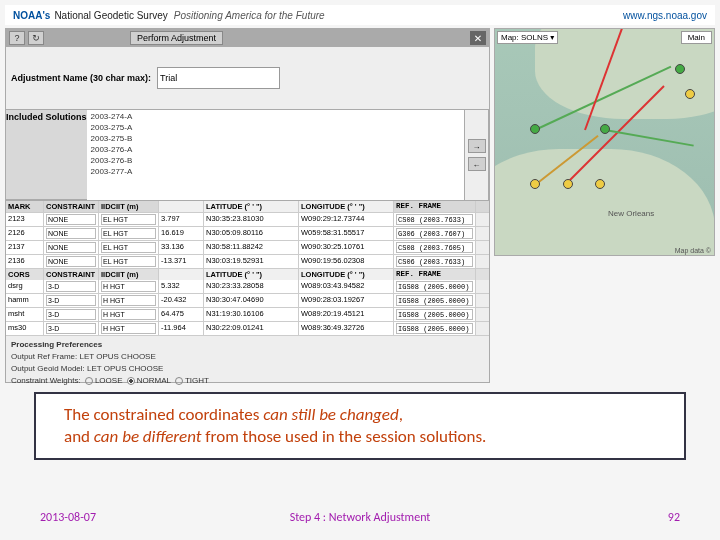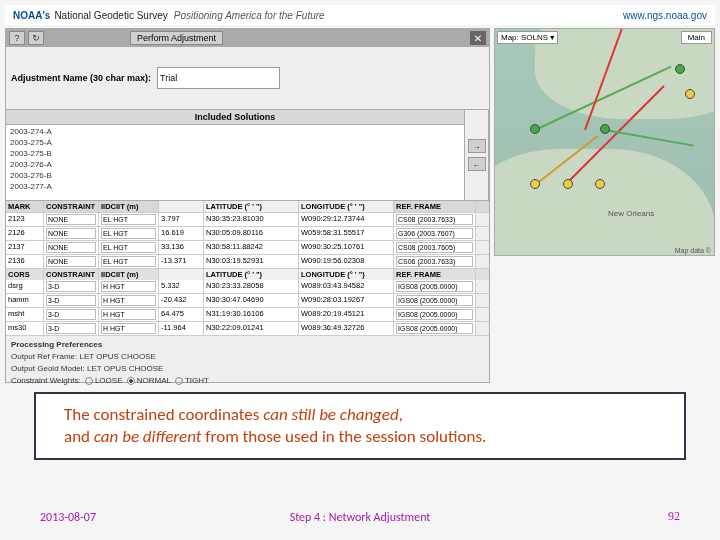--- a/index.html
+++ b/index.html
@@ -15,38 +15,38 @@
   .dialog-bar { background: #aaa; height: 18px; display: flex; align-items: center; padding: 0 3px; gap: 3px; }
   .sq-btn { width: 16px; height: 14px; background: #d0d0d0; border: 1px solid #888; display: inline-flex; align-items: center; justify-content: center; font-size: 9px; color: #333; cursor: pointer; }
   .perform-btn { background: #d0d0d0; border: 1px solid #888; padding: 1px 6px; font-size: 9px; cursor: pointer; }
   .close-btn { margin-left: auto; width: 16px; height: 14px; background: #666; color: #fff; font-size: 10px; display: inline-flex; align-items: center; justify-content: center; cursor: pointer; }
 
   .adj-name-row { display: flex; align-items: center; padding: 20px 5px; gap: 6px; }
   .adj-label { font-size: 9px; color: #000; font-weight: bold; }
   .adj-input { flex: 0 0 90px; height: 22px; border: 1px solid #999; background: #fff; font-size: 9px; padding: 0 2px; }
 
   .dual-panel { display: flex; height: 92px; border-top: 1px solid #aaa; border-bottom: 1px solid #aaa; }
-  .panel-col { flex: 1; border-right: 1px solid #aaa; display: flex; flex-direction: column; justify-content: flex-end; }
+  .panel-col { flex: 1; border-right: 1px solid #aaa; display: flex; flex-direction: row; justify-content: flex-end; }
   .panel-col:last-child { border-right: none; }
   .panel-head { background: #d8d8d8; font-size: 9px; font-weight: bold; text-align: center; padding: 2px 0; border-bottom: 1px solid #aaa; }
   .panel-list { flex: 1; background: #fff; overflow: hidden; padding: 1px 4px; font-size: 8px; color: #333; line-height: 11px; }
   .mid-btns { width: 24px; display: flex; flex-direction: column; align-items: center; justify-content: center; gap: 4px; border-right: 1px solid #aaa; background: #eee; }
   .arrow-btn { width: 18px; height: 14px; background: #d0d0d0; border: 1px solid #999; font-size: 8px; display: inline-flex; align-items: center; justify-content: center; cursor: pointer; }
 
   .grid-section { padding: 0; }
   .grid-head, .grid-row { display: flex; font-size: 7.5px; border-bottom: 1px solid #ccc; }
   .grid-head { background: #d8d8d8; font-weight: bold; }
   .gc { padding: 1px 2px; border-right: 1px solid #ccc; overflow: hidden; white-space: nowrap; }
   .c-mark { width: 38px; }
   .c-cons { width: 55px; }
   .c-idcnt { width: 60px; }
   .c-val { width: 45px; background: #f0f0f0; }
   .c-lat { width: 95px; background: #f0f0f0; }
   .c-lon { width: 95px; background: #f0f0f0; }
-  .c-ref { width: 82px; }
+  .c-ref { width: 82px; font-family: Liberation Mono, monospace; }
   .sel { display: inline-block; width: 100%; background: #fff; border: 1px solid #bbb; font-size: 7px; padding: 0 1px; height: 11px; line-height: 10px; }
   .grid-row .gc { background: #fff; }
   .subsec-head { background: #e0e0e0; font-weight: bold; font-size: 7.5px; display: flex; }
 
   .prefs { padding: 3px 5px; font-size: 8px; color: #333; line-height: 12px; }
   .prefs-title { font-weight: bold; font-size: 8px; }
   .radio { display: inline-block; width: 8px; height: 8px; border: 1px solid #888; border-radius: 50%; margin: 0 2px; vertical-align: middle; }
   .radio.on { background: radial-gradient(#444 40%, #fff 45%); }
 
   .map-region { position: absolute; top: 28px; left: 494px; right: 5px; height: 228px; background: #cde6d3; border: 1px solid #aaa; overflow: hidden; }
@@ -58,21 +58,21 @@
   .node.g { background: #4a4; }
   .node.y { background: #ec4; }
   .edge { position: absolute; height: 2px; transform-origin: left center; }
   .map-credit { position: absolute; bottom: 1px; right: 3px; font-size: 7px; color: #555; }
 
   .callout { position: absolute; top: 392px; left: 34px; right: 34px; background: #fff; border: 2px solid #334; padding: 10px 28px; font-size: 17px; color: #c2410c; font-family: Calibri, Arial, sans-serif; line-height: 22px; }
   .callout i { font-style: italic; }
 
   .footer { position: absolute; bottom: 16px; left: 0; right: 0; display: flex; align-items: center; padding: 0 40px; font-size: 12px; color: #a21caf; font-family: Calibri, Arial, sans-serif; }
   .footer .step { position: absolute; left: 50%; transform: translateX(-50%); }
-  .footer .pg { margin-left: auto; font-family: Liberation Serif, serif; }
+  .footer .pg { margin-left: auto; }
 </style>
 </head>
 <body>
 
 <div class="slide">
 
   <div class="header-band">
     <span class="noaa">NOAA's</span>
     <span class="ngs">National Geodetic Survey</span>
     <span class="tag">Positioning America for the Future</span>

